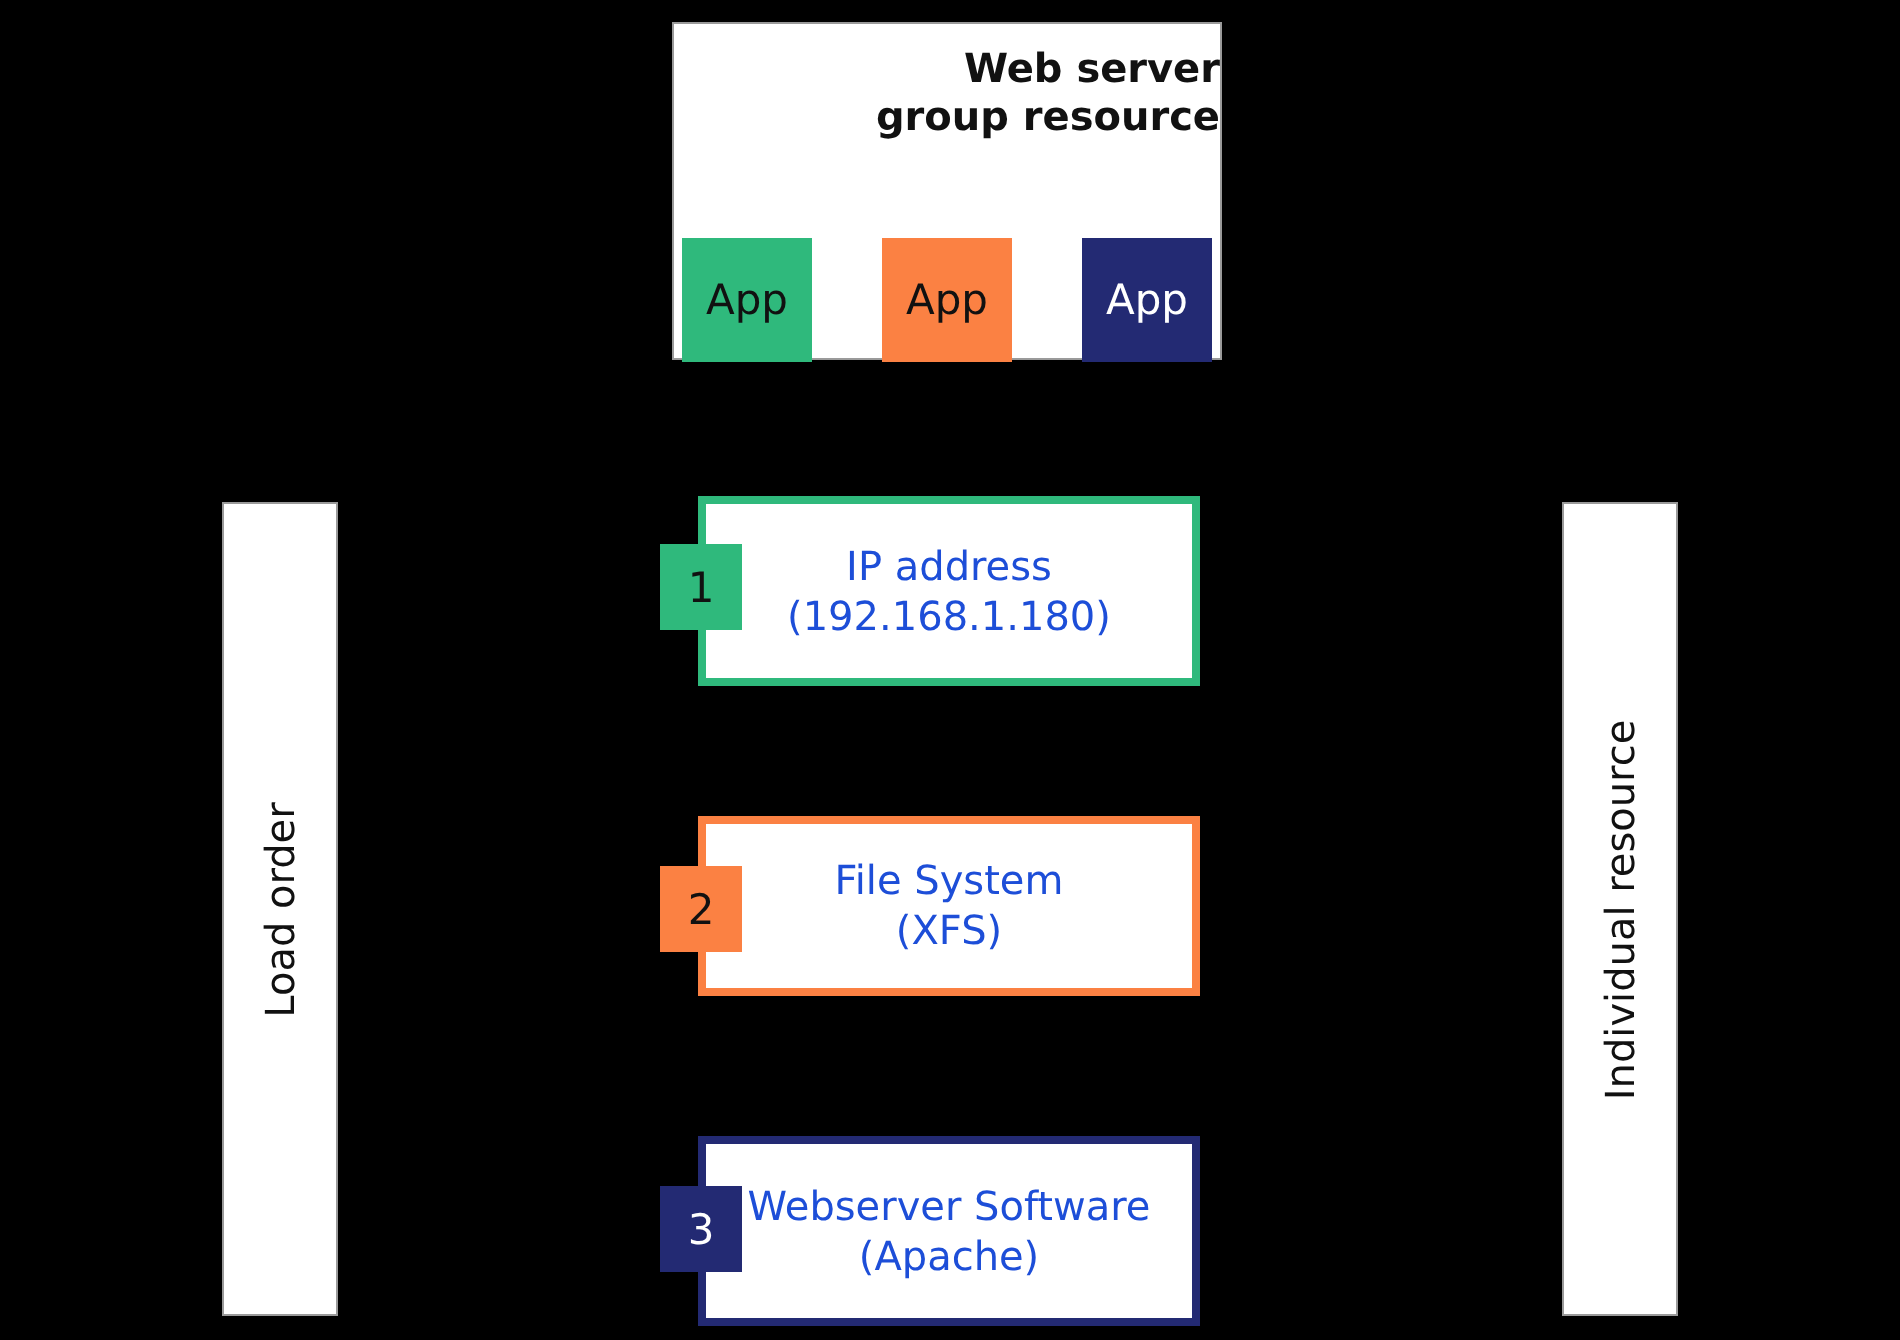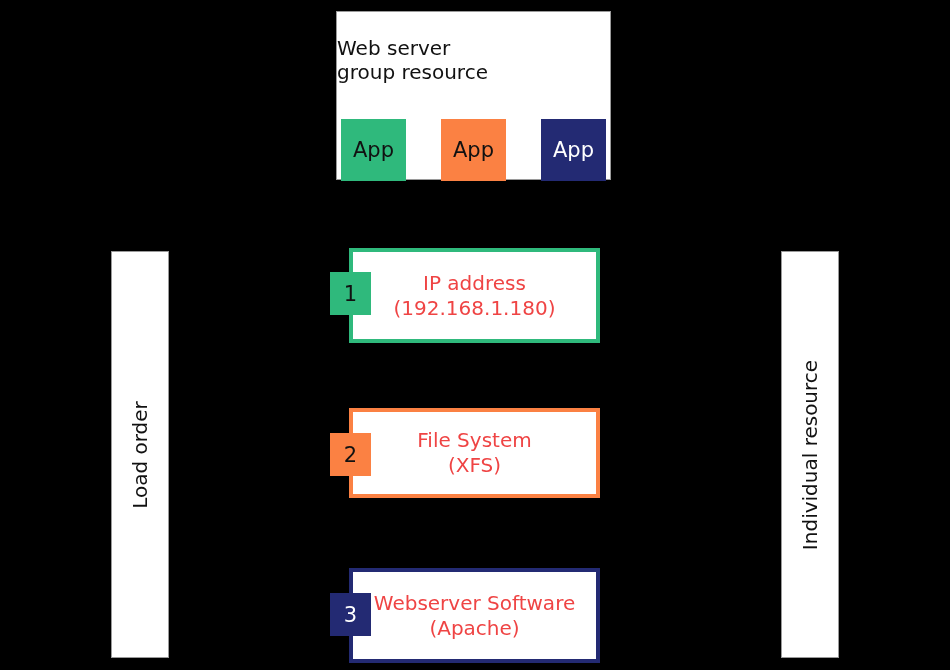--- a/index.html
+++ b/index.html
@@ -23,26 +23,26 @@
     top: 11px;
     width: 275px;
     height: 169px;
     background: #ffffff;
     border: 1px solid #9a9a9a;
     box-sizing: border-box;
   }
   .group-title {
     position: absolute;
     left: 0;
-    top: 24px;
+    top: 10px;
     width: 100%;
-    text-align: left;
+    text-align: right;
     color: #111111;
     font-size: 20px;
-    font-weight: 400;
+    font-weight: 700;
     line-height: 24px;
     white-space: pre-line;
   }
   .app-row {
     position: absolute;
     left: 0;
     top: 107px;
     width: 100%;
     display: flex;
     justify-content: center;
@@ -68,21 +68,21 @@
     border-style: solid;
     border-width: 4px;
   }
   .res-text {
     position: absolute;
     left: 0;
     top: 50%;
     transform: translateY(-50%);
     width: 100%;
     text-align: center;
-    color: #ef4444;
+    color: #1d4ed8;
     font-size: 20px;
     font-weight: 500;
     line-height: 25px;
     white-space: pre-line;
   }
   .res-badge {
     position: absolute;
     left: 330px;
     width: 41px;
     height: 43px;

